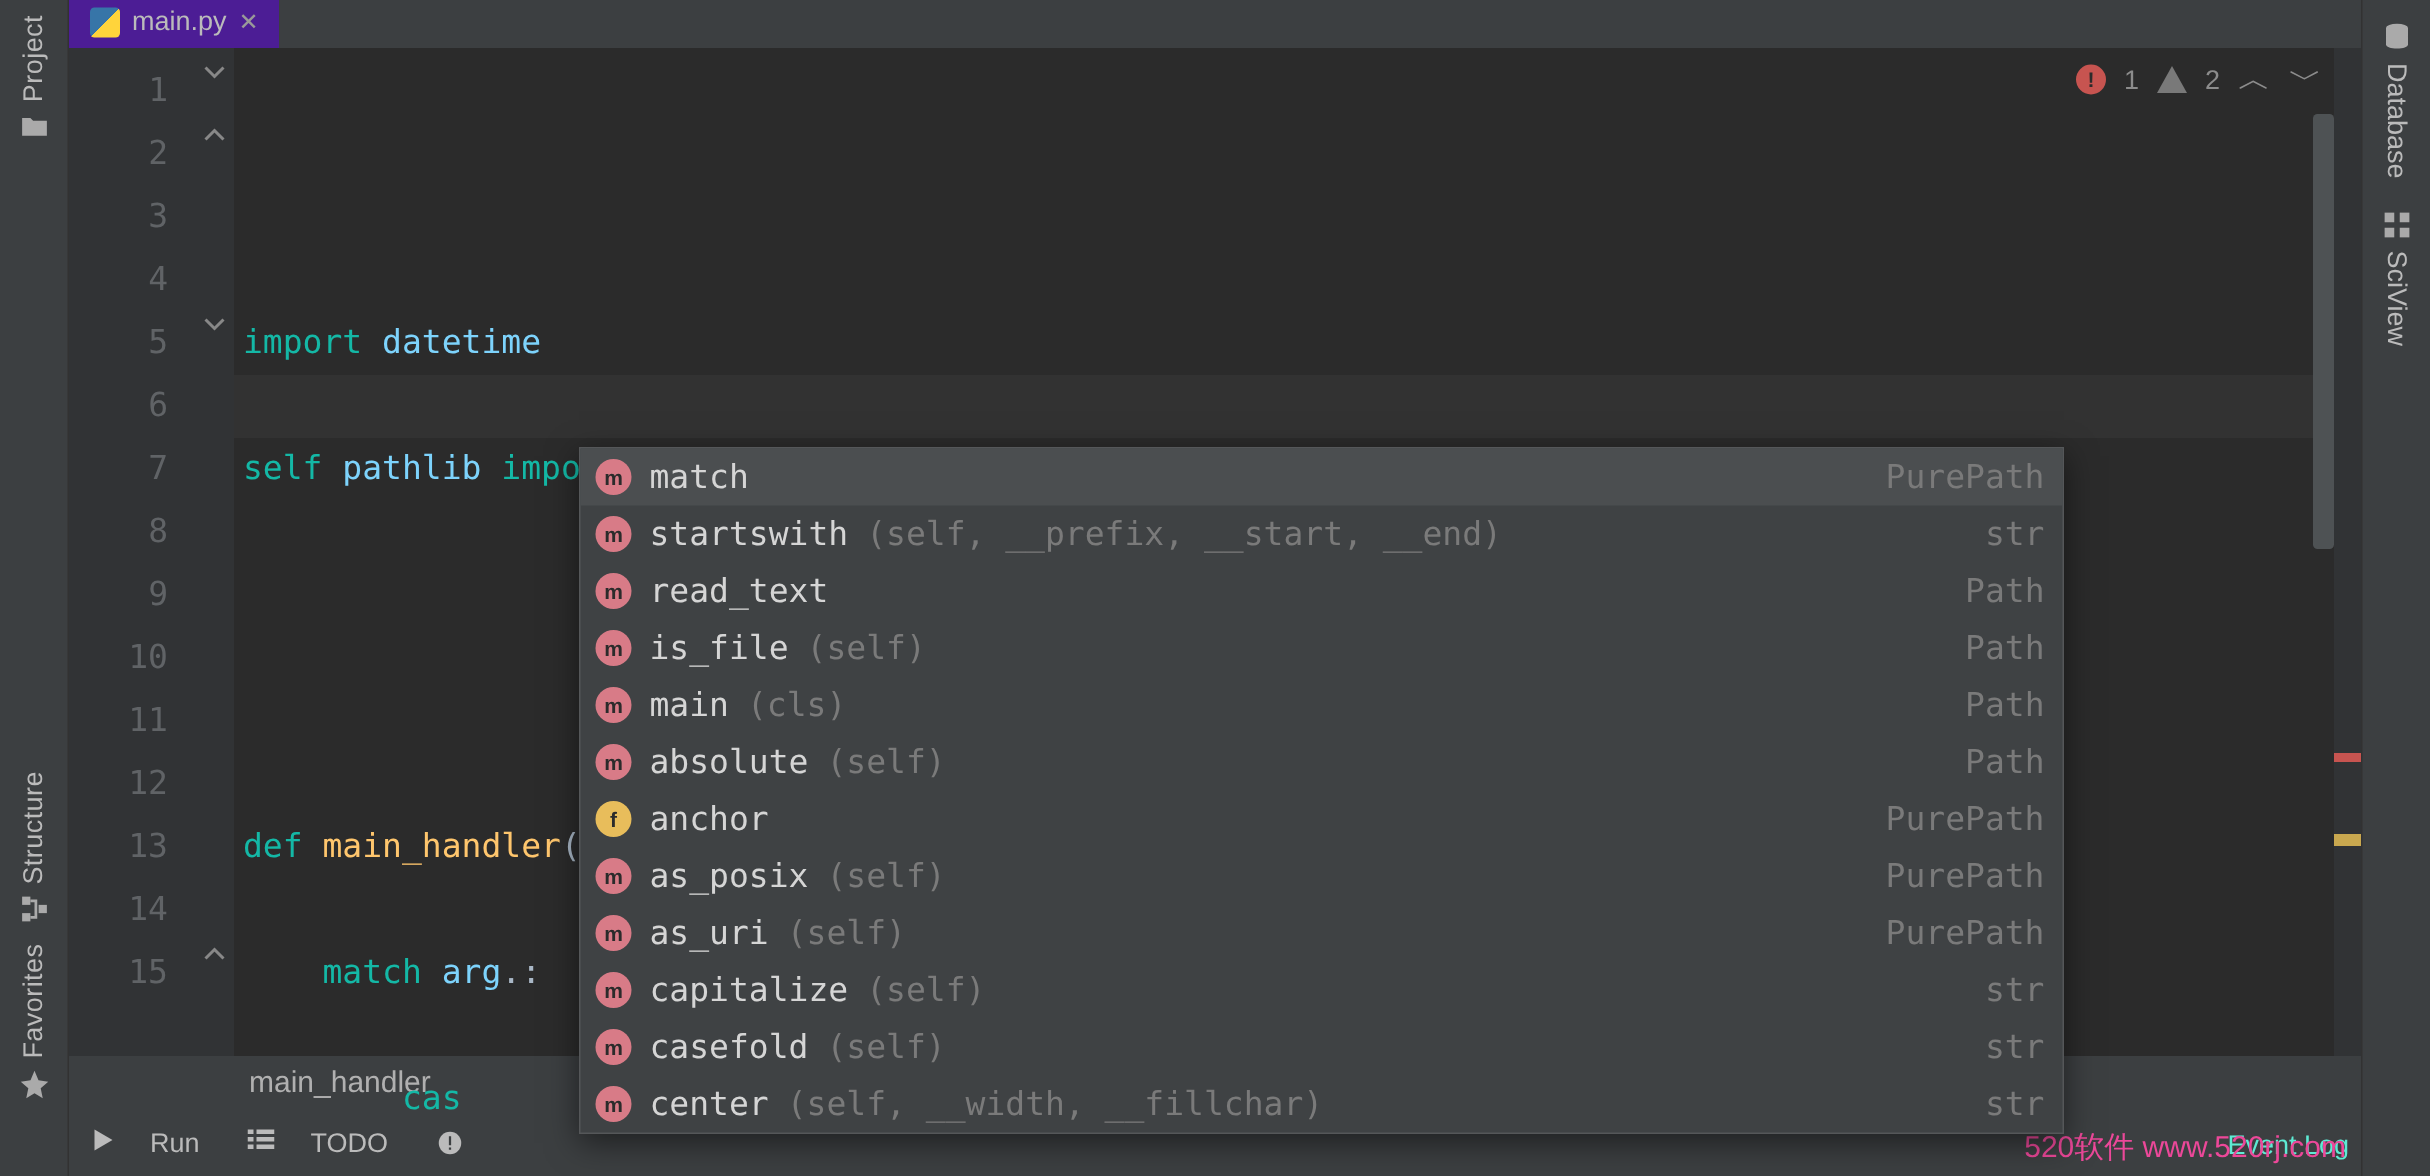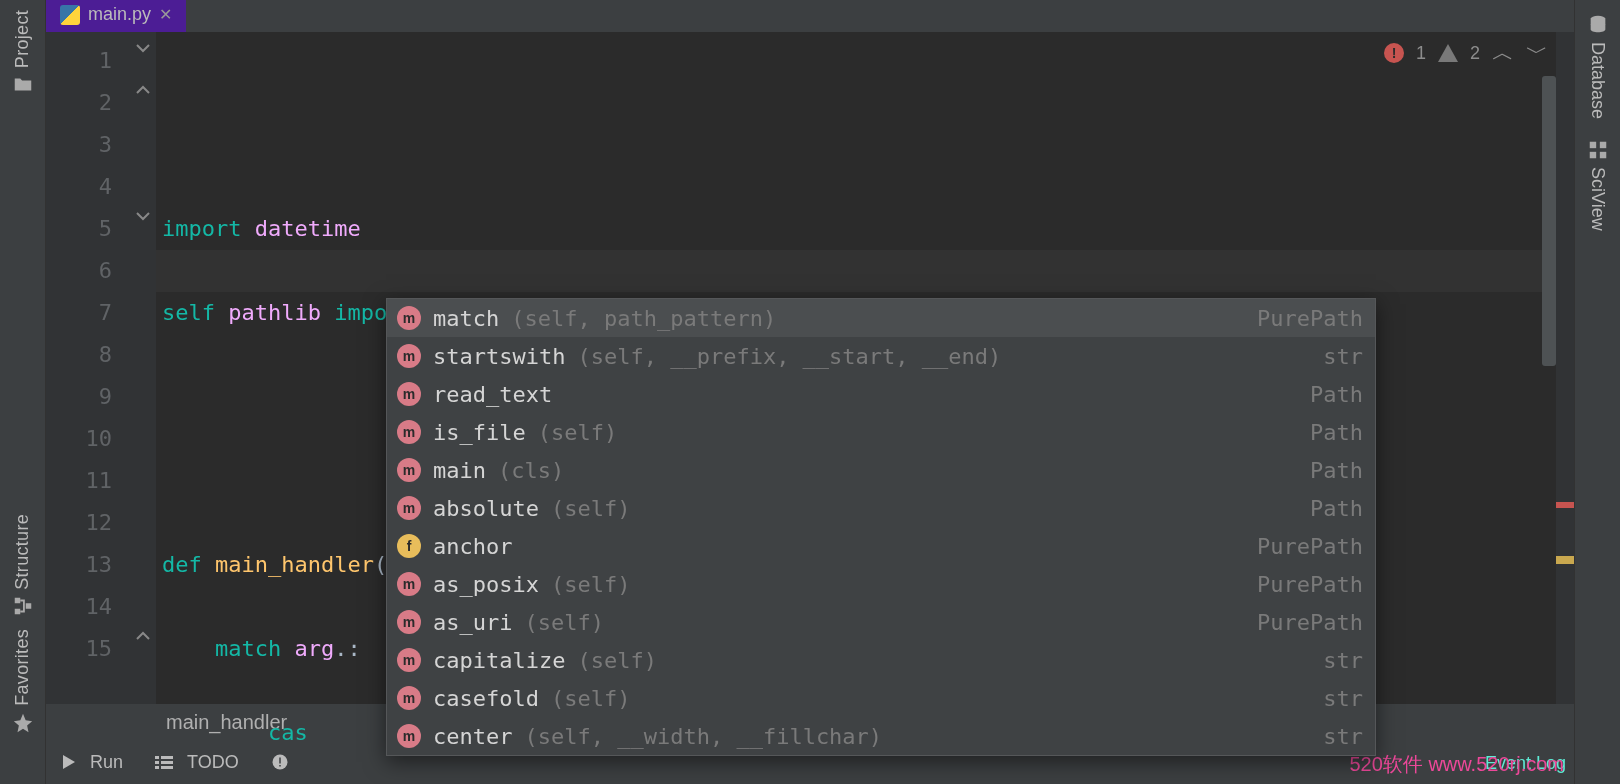--- a/index.html
+++ b/index.html
@@ -121,21 +121,21 @@
 .code {
   flex: 1;
   padding-top: 8px;
   padding-left: 6px;
   font-size: 22px;
   line-height: 42px;
   white-space: pre;
   position: relative;
 }
 .kw { color: #14b8a6; }
-.id { color: #f0abfc; }
+.id { color: #7dd3fc; }
 .cls { color: #a9b7c6; }
 .fn { color: #ffc66d; }
 .builtin { color: #8888c6; }
 .hl-line {
   position: absolute;
   left: 0; right: 0;
   height: 42px;
   background: #323232;
   z-index: 0;
 }
@@ -187,21 +187,21 @@
   background: #3c3f41;
   display:flex;
   align-items:center;
   gap: 32px;
   padding: 0 16px;
   font-family: -apple-system,"Segoe UI",sans-serif;
   font-size: 18px;
   color: #bbbbbb;
 }
 .bottom-bar .spacer { flex:1; }
-.bottom-bar .item { display:flex; align-items:center; gap:14px; cursor:pointer;}
+.bottom-bar .item { display:flex; align-items:flex-start; gap:24px; cursor:pointer;}
 .ac-popup {
   position: absolute;
   top: 298px;
   left: 386px;
   width: 990px;
   background: #3f4244;
   border: 1px solid #555759;
   box-shadow: 0 6px 20px rgba(0,0,0,0.5);
   z-index: 20;
 }
@@ -380,21 +380,20 @@
   <span class="tri-warn"></span>
   <span>2</span>
   <span class="chev">︿</span>
   <span class="chev">﹀</span>
 </div>
 
 <div class="ac-popup" id="ac-popup">
     <div class="ac-row sel">
       <span class="ac-icon ic-m">m</span>
       <span class="name">match</span>
-      <span class="dim">(self, path_pattern)</span>
       <span class="type">PurePath</span>
     </div>
     <div class="ac-row">
       <span class="ac-icon ic-m">m</span>
       <span class="name">startswith</span>
       <span class="dim">(self, __prefix, __start, __end)</span>
       <span class="type">str</span>
     </div>
     <div class="ac-row">
       <span class="ac-icon ic-m">m</span>

